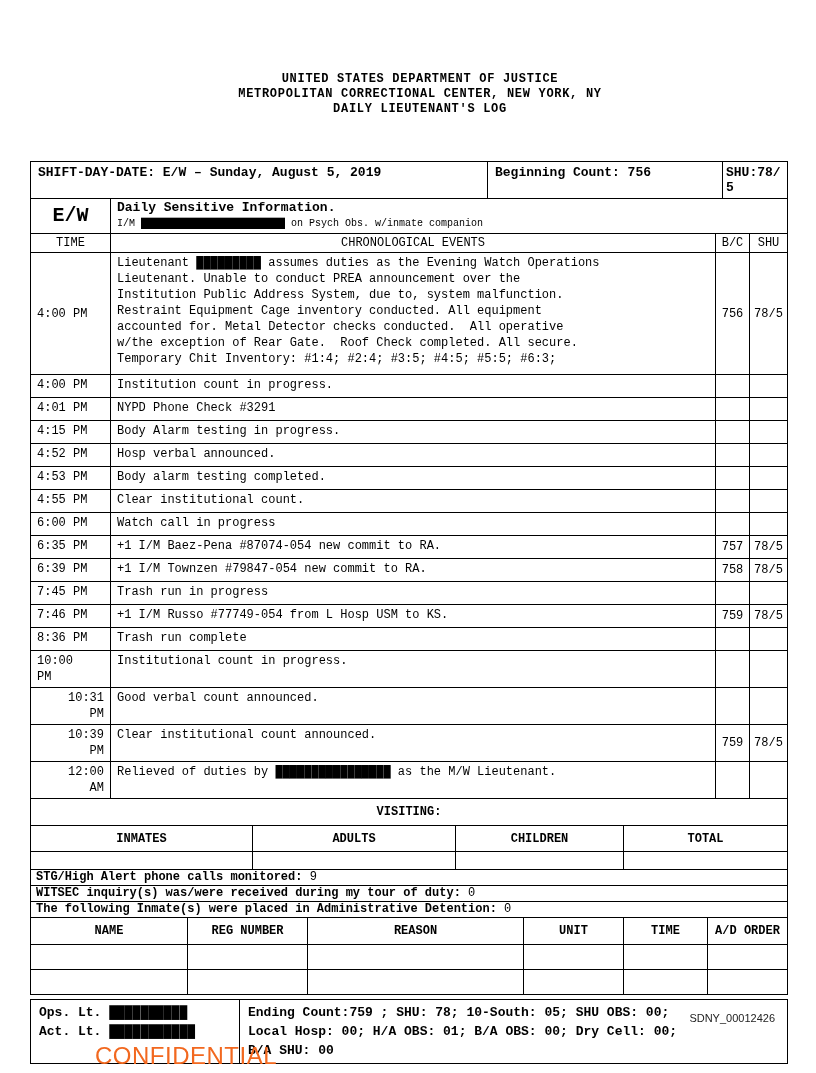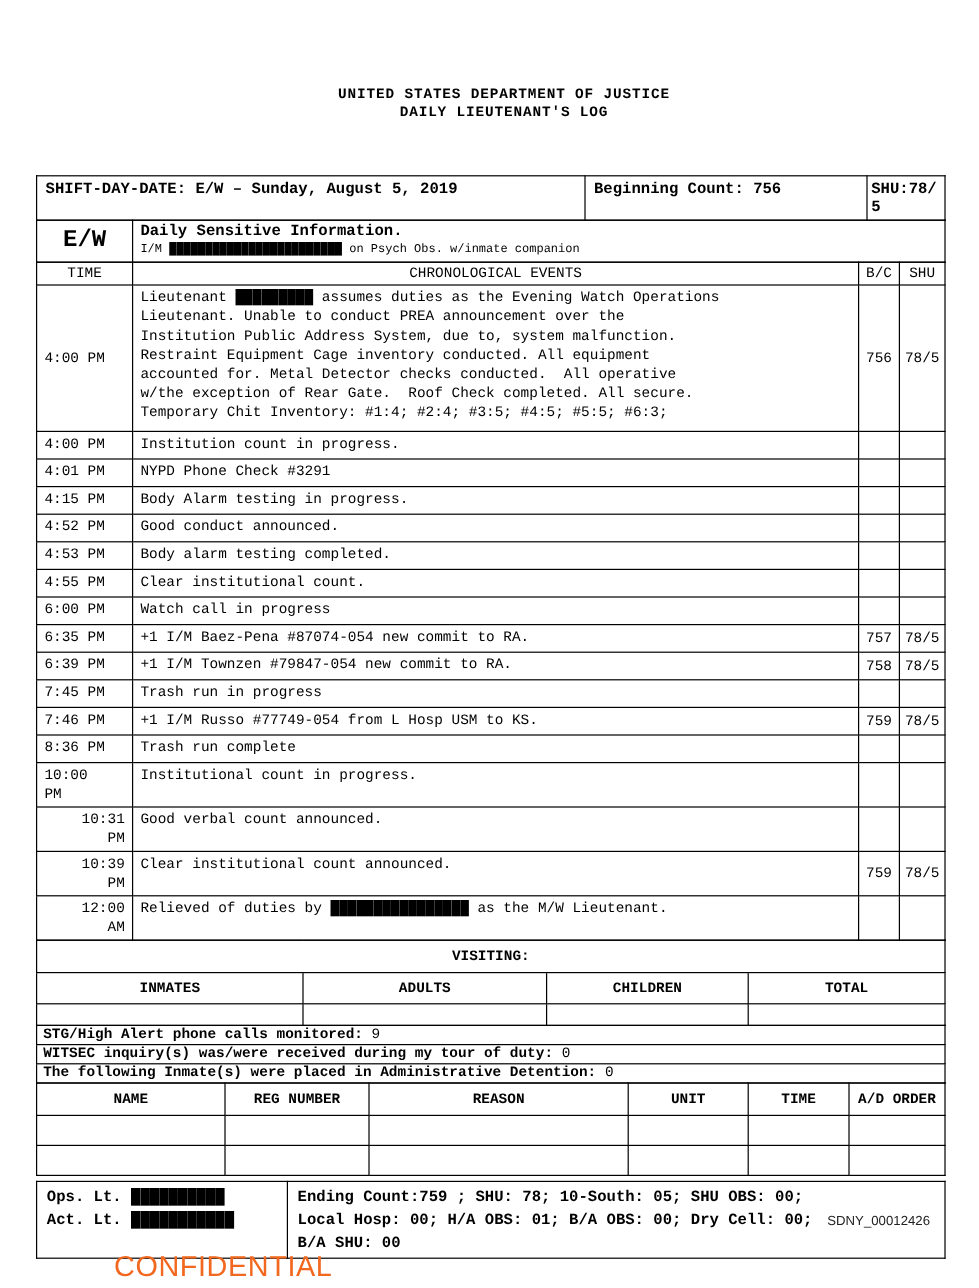--- a/index.html
+++ b/index.html
@@ -56,20 +56,21 @@
   .bates{
     position:absolute;right:41px;top:1012px;color:#222;
     font-family:"Liberation Sans",sans-serif;font-size:11px;
   }
 </style>
 </head>
 <body>
 
 <div class="doc-header">
   <div>UNITED STATES DEPARTMENT OF JUSTICE</div>
+  <div>METROPOLITAN CORRECTIONAL CENTER, NEW YORK, NY</div>
   <div>DAILY LIEUTENANT'S LOG</div>
 </div>
 
 <div class="sheet">
 
   <table class="shift-table">
     <colgroup>
         <col style="width:457px">
         <col style="width:235px">
         <col style="width:65px">
@@ -138,21 +139,21 @@
           <td class="num-cell"></td>
         </tr>
         <tr class="row-s">
           <td class="time-cell">4:15 PM</td>
           <td class="event-cell">Body Alarm testing in progress.</td>
           <td class="num-cell"></td>
           <td class="num-cell"></td>
         </tr>
         <tr class="row-s">
           <td class="time-cell">4:52 PM</td>
-          <td class="event-cell">Good conduct announced.</td>
+          <td class="event-cell">Hosp verbal announced.</td>
           <td class="num-cell"></td>
           <td class="num-cell"></td>
         </tr>
         <tr class="row-s">
           <td class="time-cell">4:53 PM</td>
           <td class="event-cell">Body alarm testing completed.</td>
           <td class="num-cell"></td>
           <td class="num-cell"></td>
         </tr>
         <tr class="row-s">

